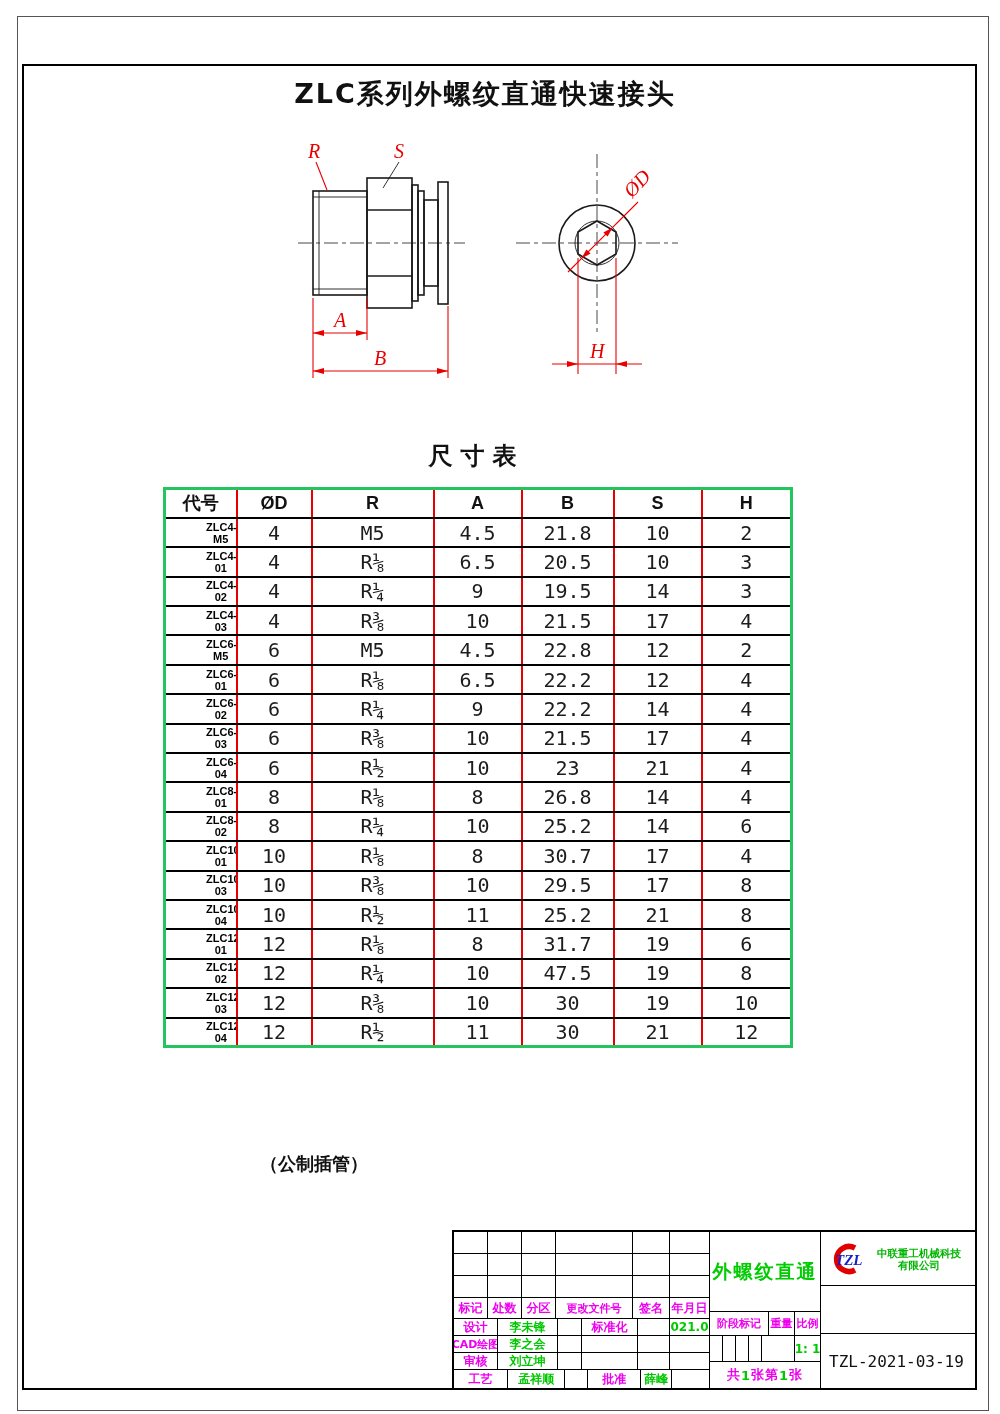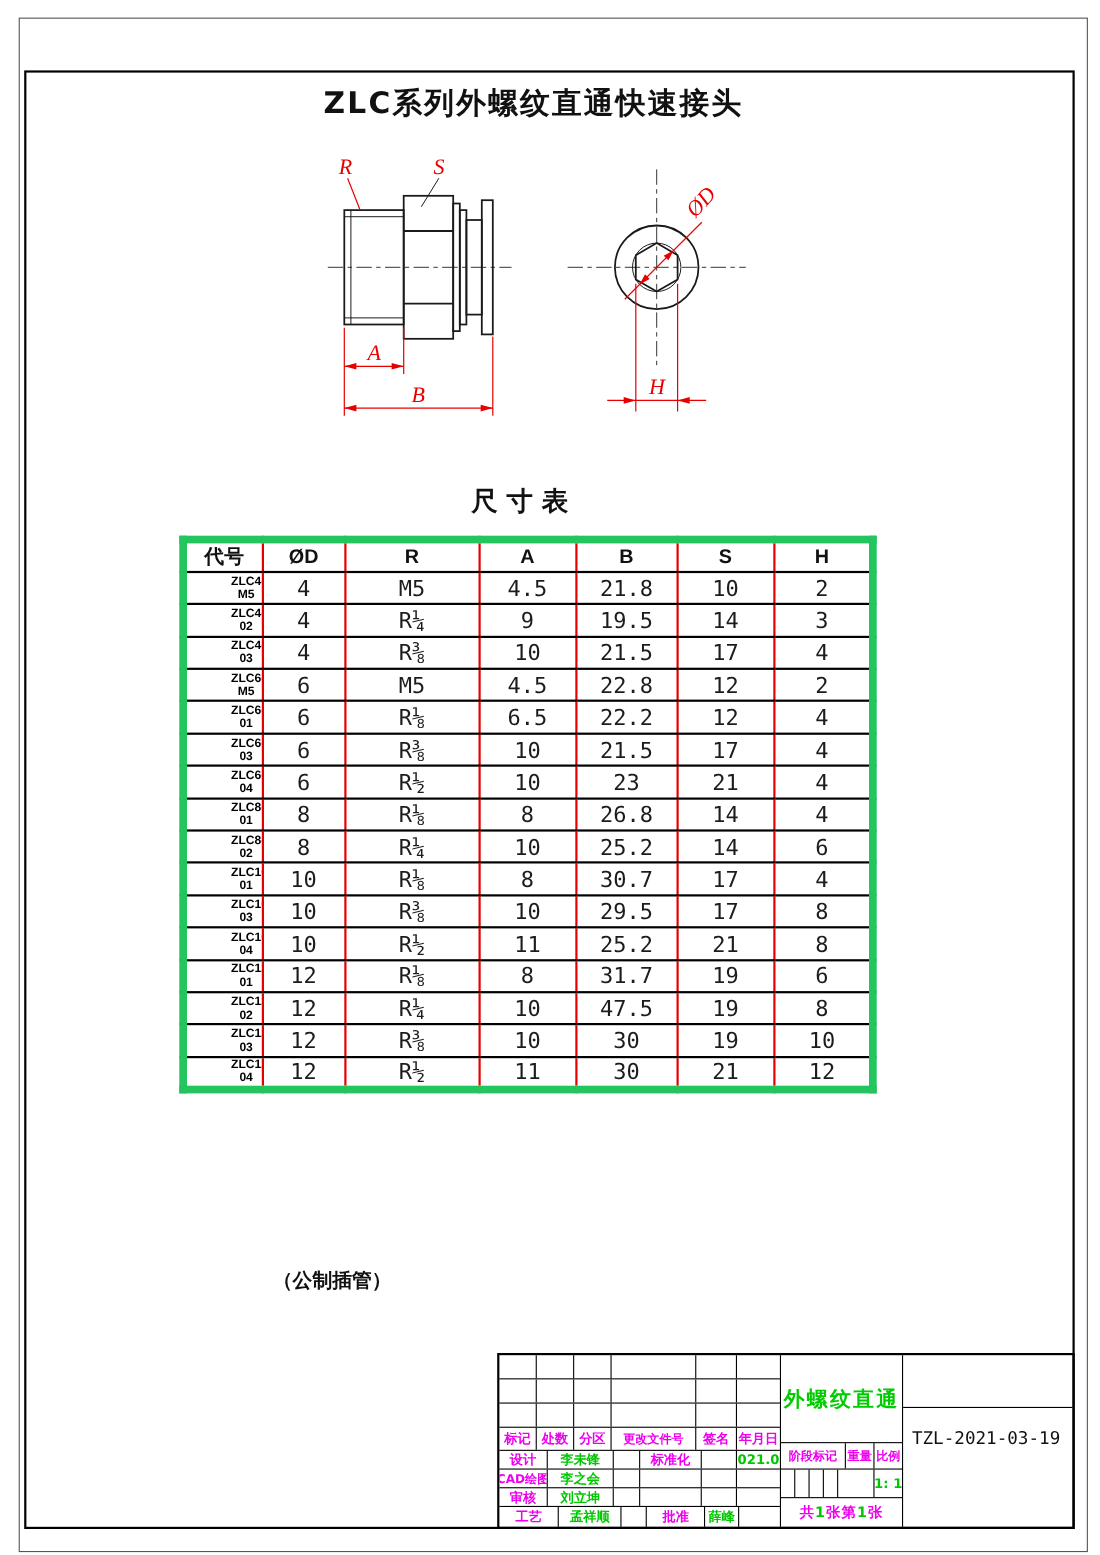--- a/index.html
+++ b/index.html
@@ -6,25 +6,25 @@
   *{box-sizing:border-box;}
   #sheet{position:relative;width:1000px;height:1414px;background:#fff;overflow:hidden;
          font-family:"DejaVu Sans",sans-serif;color:#111;}
   .outer-border{position:absolute;left:17px;top:16px;width:972px;height:1395px;border:1px solid #555;}
   .inner-frame{position:absolute;left:22px;top:64px;width:955px;height:1326px;border:2px solid #000;}
 
   .main-title{position:absolute;left:0;top:76px;width:970px;text-align:center;
               font-size:27px;font-weight:bold;letter-spacing:2px;}
   .table-title{position:absolute;left:163px;top:440px;width:627px;text-align:center;
                font-size:24px;font-weight:bold;letter-spacing:8px;}
-  .note{position:absolute;left:248px;top:1152px;font-size:18px;font-weight:bold;}
+  .note{position:absolute;left:260px;top:1152px;font-size:18px;font-weight:bold;}
 
   
   #dimtable{position:absolute;left:163px;top:487px;width:627px;border-collapse:collapse;
-            table-layout:fixed;border:7px solid #22c55e;}
+            table-layout:fixed;border:3px solid #22c55e;}
   #dimtable th,#dimtable td{border-top:2px solid #000;border-bottom:2px solid #000;
             border-left:2px solid #e80000;border-right:2px solid #e80000;
             height:29.4px;text-align:center;padding:0;overflow:hidden;}
   #dimtable td:first-child,#dimtable th:first-child{border-left:2px solid #000;}
   #dimtable td:last-child,#dimtable th:last-child{border-right:2px solid #000;}
   #dimtable th{font-size:18px;font-weight:bold;font-family:"Liberation Sans",sans-serif;}
   #dimtable td{font-size:20px;font-weight:400;font-family:"DejaVu Sans Mono",monospace;color:#1c1c1c;}
   #dimtable td.code{font-size:11px;font-weight:bold;font-family:"Liberation Sans",sans-serif;color:#000;letter-spacing:0;padding-left:40px;}
 
   
@@ -157,20 +157,29 @@
         <tr>
           <td class="code">ZLC4-M5</td>
           <td>4</td>
           <td>M5</td>
           <td>4.5</td>
           <td>21.8</td>
           <td>10</td>
           <td>2</td>
         </tr>
         <tr>
+          <td class="code">ZLC4-01</td>
+          <td>4</td>
+          <td>R⅛</td>
+          <td>6.5</td>
+          <td>20.5</td>
+          <td>10</td>
+          <td>3</td>
+        </tr>
+        <tr>
           <td class="code">ZLC4-02</td>
           <td>4</td>
           <td>R¼</td>
           <td>9</td>
           <td>19.5</td>
           <td>14</td>
           <td>3</td>
         </tr>
         <tr>
           <td class="code">ZLC4-03</td>
@@ -190,20 +199,29 @@
           <td>12</td>
           <td>2</td>
         </tr>
         <tr>
           <td class="code">ZLC6-01</td>
           <td>6</td>
           <td>R⅛</td>
           <td>6.5</td>
           <td>22.2</td>
           <td>12</td>
+          <td>4</td>
+        </tr>
+        <tr>
+          <td class="code">ZLC6-02</td>
+          <td>6</td>
+          <td>R¼</td>
+          <td>9</td>
+          <td>22.2</td>
+          <td>14</td>
           <td>4</td>
         </tr>
         <tr>
           <td class="code">ZLC6-03</td>
           <td>6</td>
           <td>R⅜</td>
           <td>10</td>
           <td>21.5</td>
           <td>17</td>
           <td>4</td>
@@ -391,18 +409,28 @@
           <span class="seg-m">共 </span>
           <span class="seg-g">1</span>
           <span class="seg-m"> 张 </span>
           <span class="seg-m">第</span>
           <span class="seg-g">1</span>
           <span class="seg-m">张</span>
         </div>
     </div>
 
     <div class="tb-right">
+      <div class="logo-cell">
+        <svg width="42" height="34" viewBox="0 0 42 34">
+          <path d="M31 6 A 12.5 12.5 0 1 0 31 28" stroke="#e00000" stroke-width="5.5" fill="none"></path>
+          <text x="11" y="23" font-family="Liberation Serif, serif" font-size="15" font-weight="bold" font-style="italic" fill="#1520c8">TZL</text>
+        </svg>
+        <div class="company">
+          <div>中联重工机械科技</div>
+          <div>有限公司</div>
+        </div>
+      </div>
       <div class="empty-cell"></div>
       <div class="dwgno-cell">TZL-2021-03-19</div>
     </div>
 
   </div>
 </div>
 
 </body></html>

